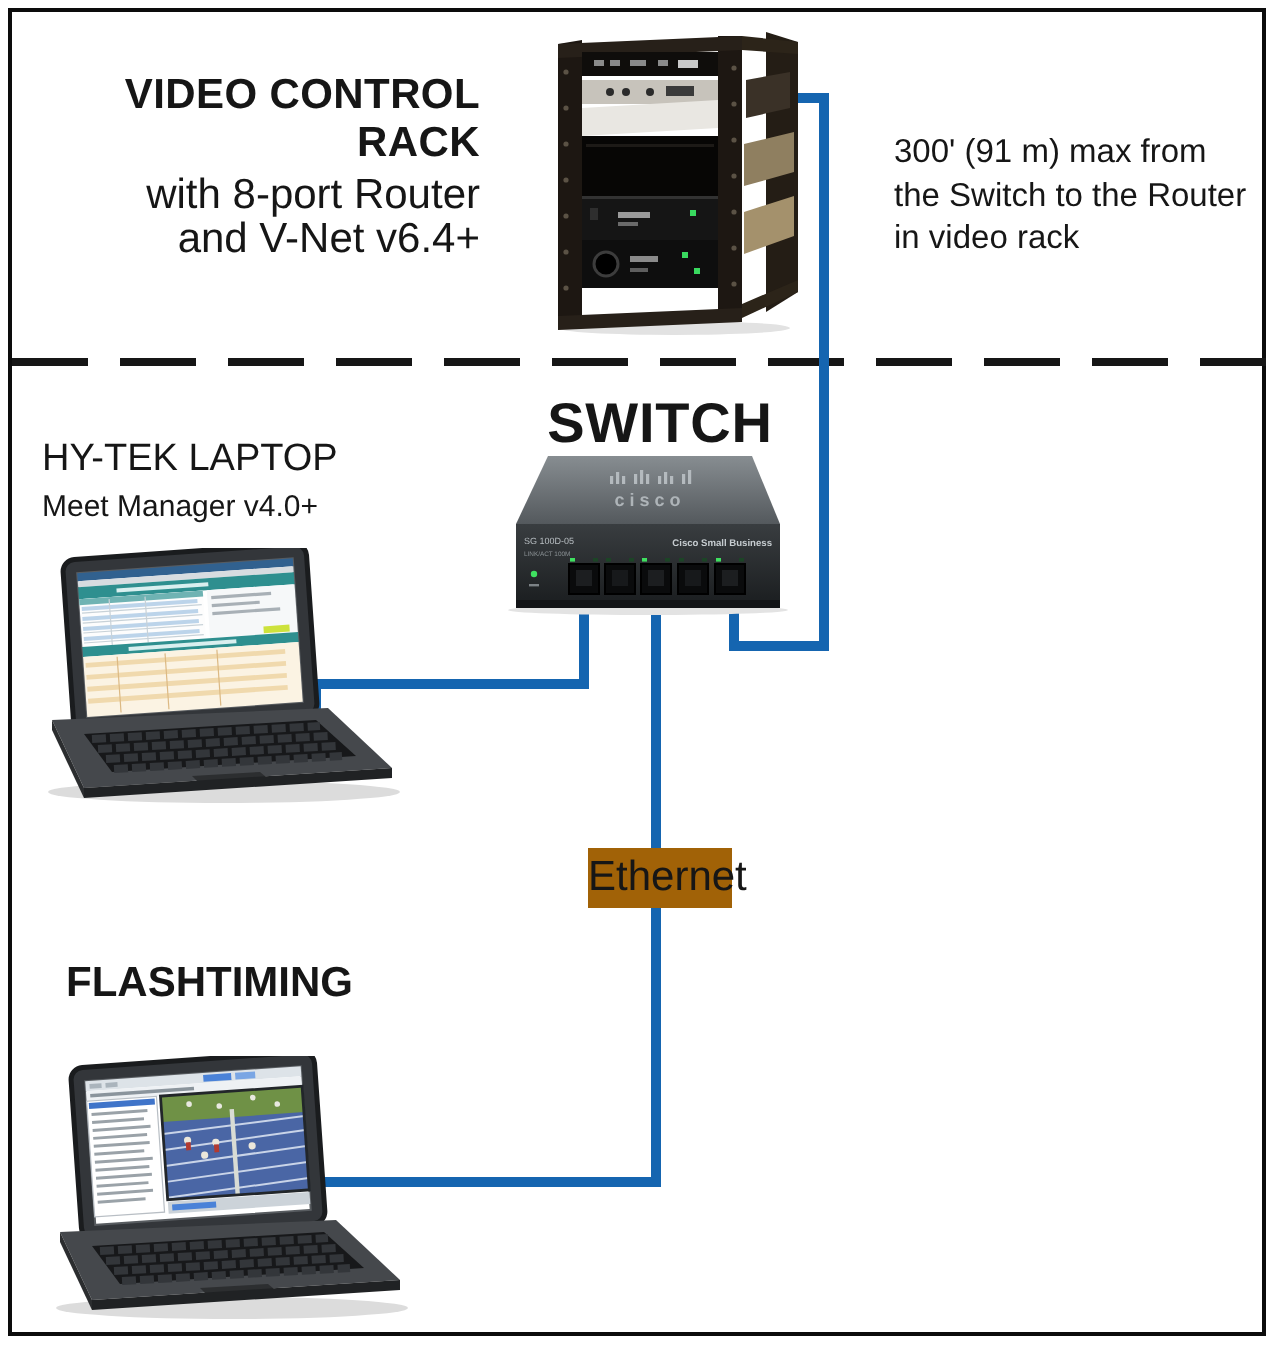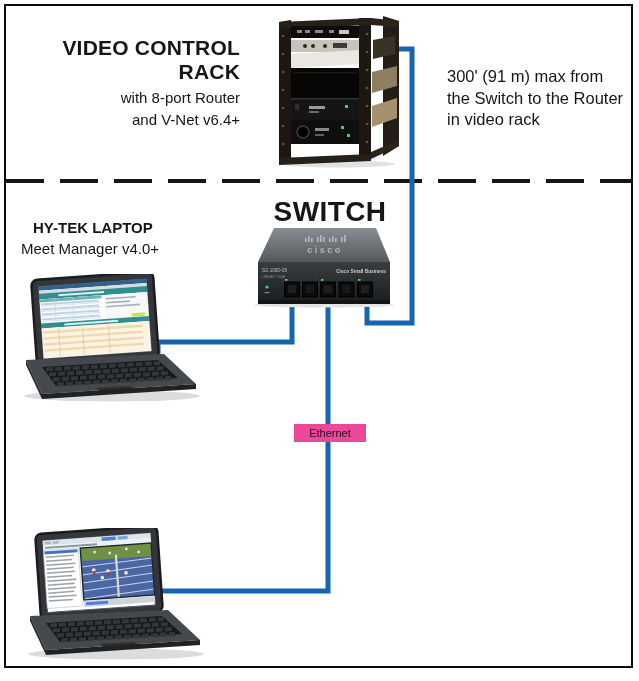--- a/index.html
+++ b/index.html
@@ -15,30 +15,30 @@
   .divider {
     position:absolute; left:6px; top:179px; width:627px; height:4px; z-index:1;
     background:repeating-linear-gradient(to right, #161616 0 38px, transparent 38px 54px);
   }
   .cables { position:absolute; left:0; top:0; z-index:2; }
   .cables path { fill:none; stroke:var(--cable-blue); stroke-width:5; }
   .device { position:absolute; z-index:3; }
   .lbl { position:absolute; z-index:4; }
   .rack-text { top:36px; right:399px; text-align:right;margin-left:17px; }
   .rack-text .t { font-size:21px; font-weight:bold; letter-spacing:0.2px; }
-  .rack-text .s { font-size:15px; line-height:22px; margin-top:3px; }
+  .rack-text .s { font-size:21px; line-height:22px; margin-top:3px; }
   .dist-note { left:447px; top:66px; font-size:16.5px; line-height:21.5px; }
   .switch-title { left:260px; top:196px; width:140px; text-align:center;
                   font-size:28px; font-weight:bold; letter-spacing:0.4px; }
   .hytek-text { left:21px; top:219px; }
-  .hytek-text .t { font-size:15px; font-weight:bold;margin-left:12px; }
+  .hytek-text .t { font-size:19px; font-weight:normal; }
   .hytek-text .s { font-size:15px; margin-top:4px; }
   .flash-text { left:33px; top:480px; font-size:21px; font-weight:bold; line-height:23px; }
-  .eth-lbl { left:294px; top:424px; width:72px; text-align:center; font-size:11px;
-             background:#ec4899; padding:3px 0; }
+  .eth-lbl { left:294px; top:424px; width:72px; text-align:center; font-size:21px;
+             background:#a16207; padding:3px 0; }
 </style>
 </head>
 <body>
 
 <div class="canvas">
 
   <div class="frame"></div>
   <div class="divider"></div>
 
   <svg class="cables" width="639" height="681" viewBox="0 0 639 681">
@@ -332,17 +332,18 @@
   </div>
 
   <div class="lbl switch-title">SWITCH</div>
 
   <div class="lbl hytek-text">
     <div class="t">HY-TEK LAPTOP</div>
     <div class="s">Meet Manager v4.0+</div>
   </div>
 
   <div class="lbl flash-text">
+    <div>FLASHTIMING</div>
   </div>
 
   <div class="lbl eth-lbl">Ethernet</div>
 
 </div>
 
 </body></html>

